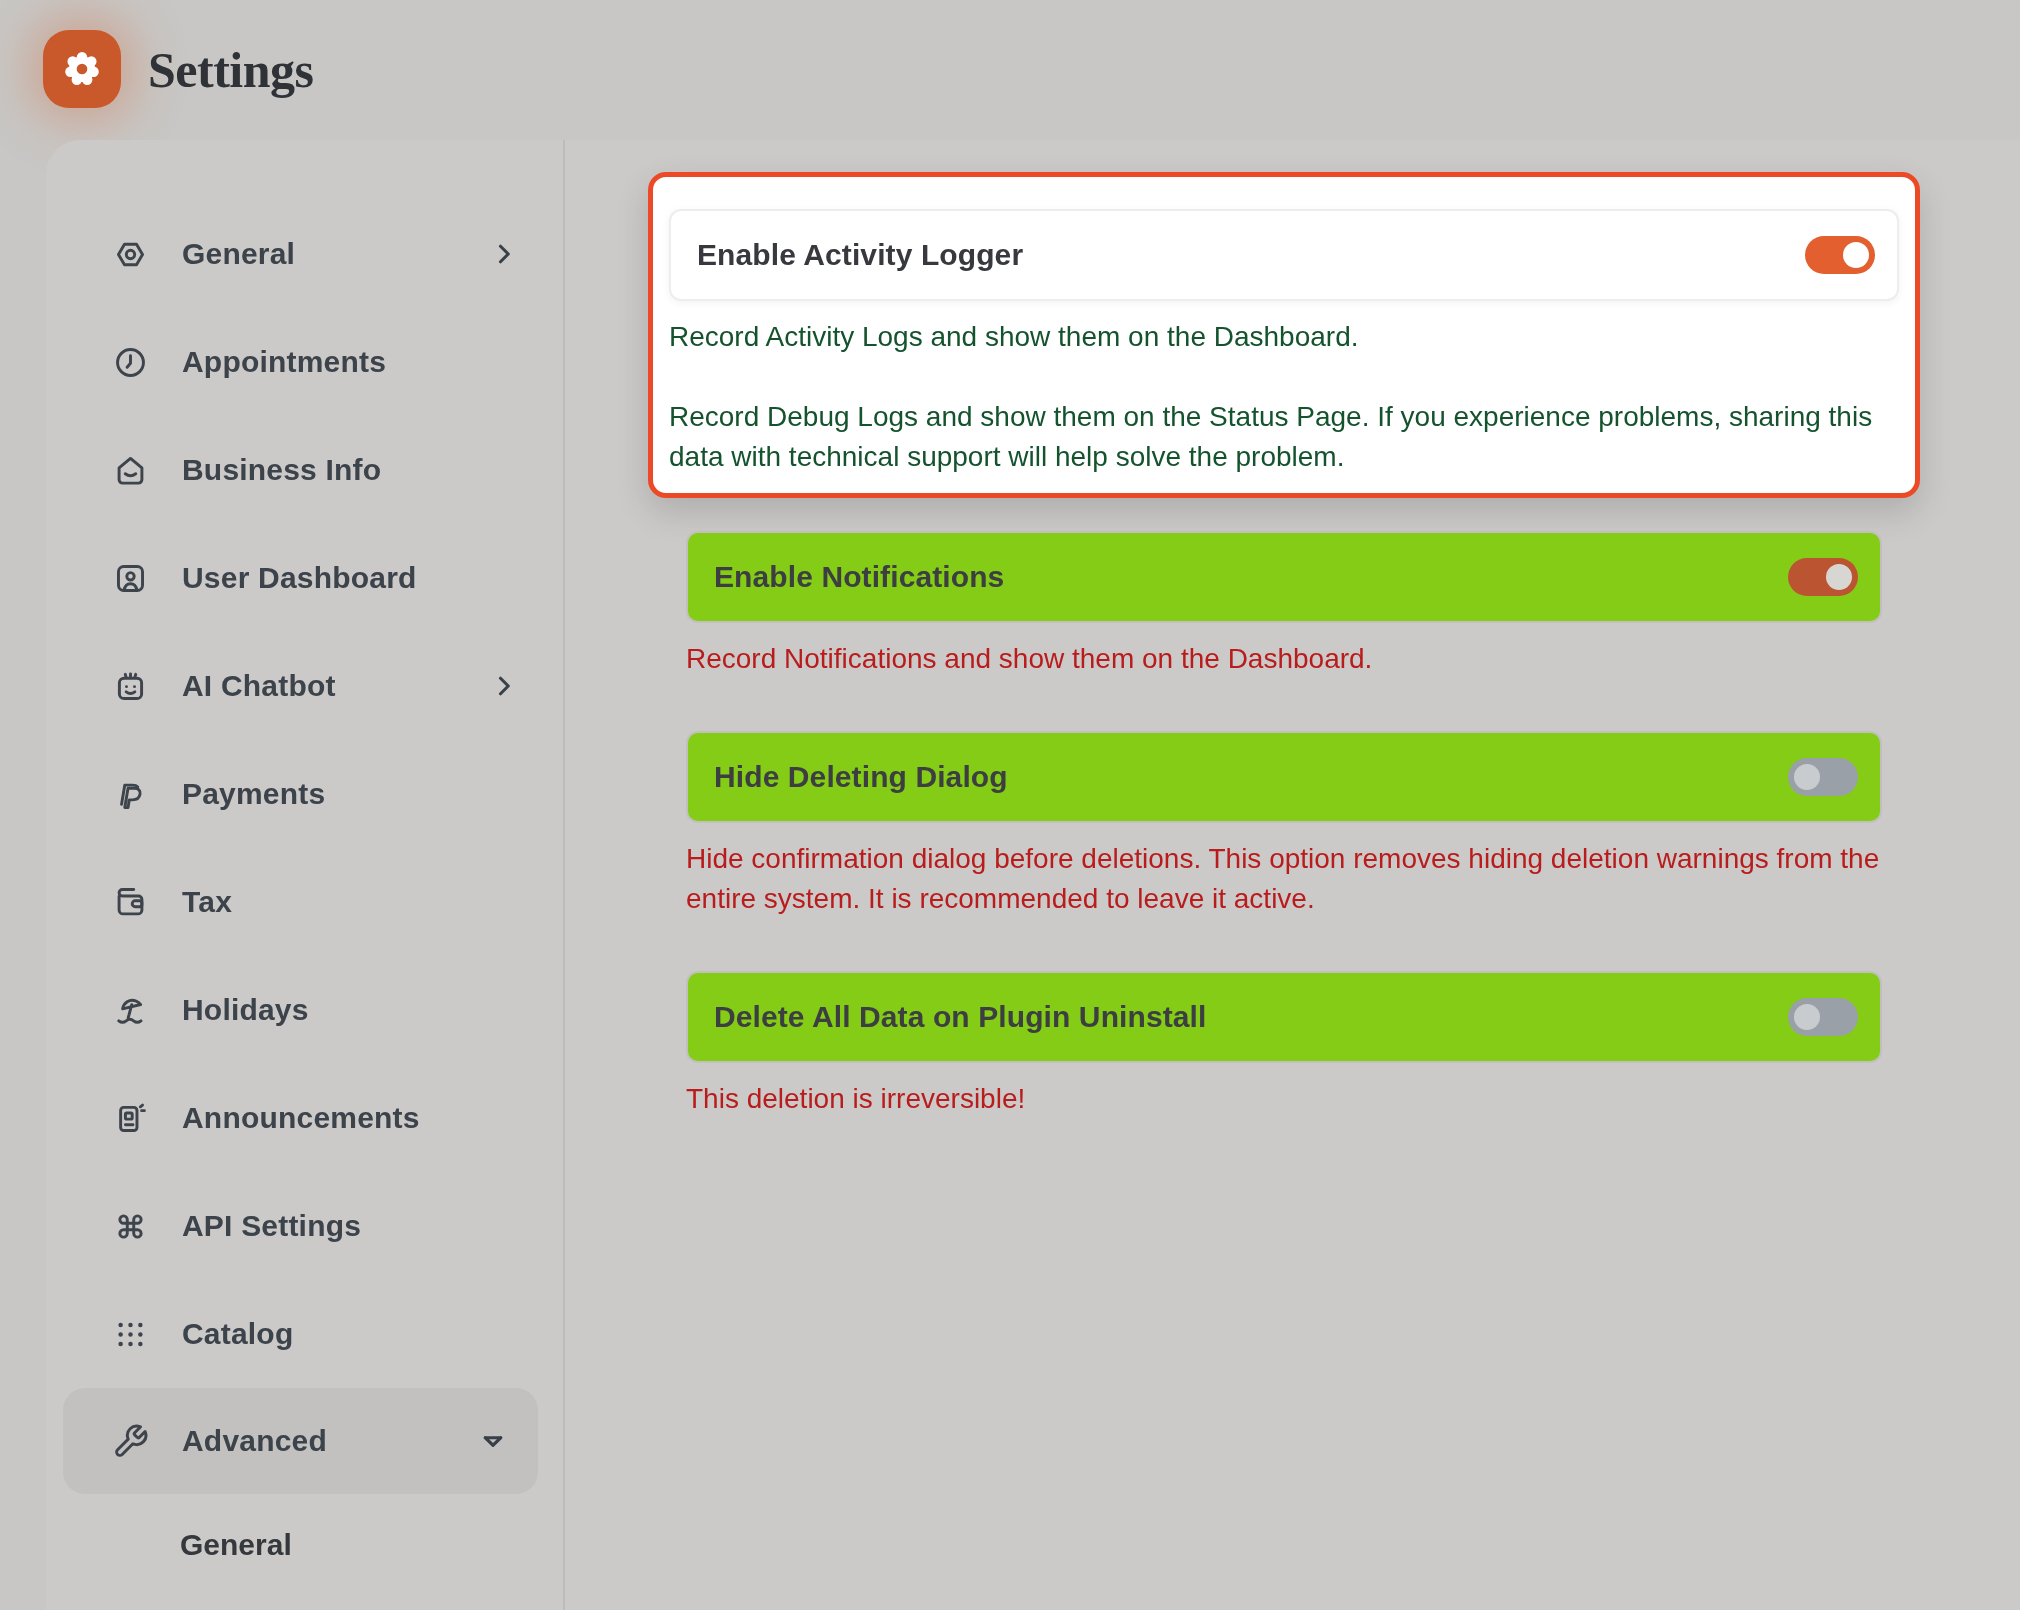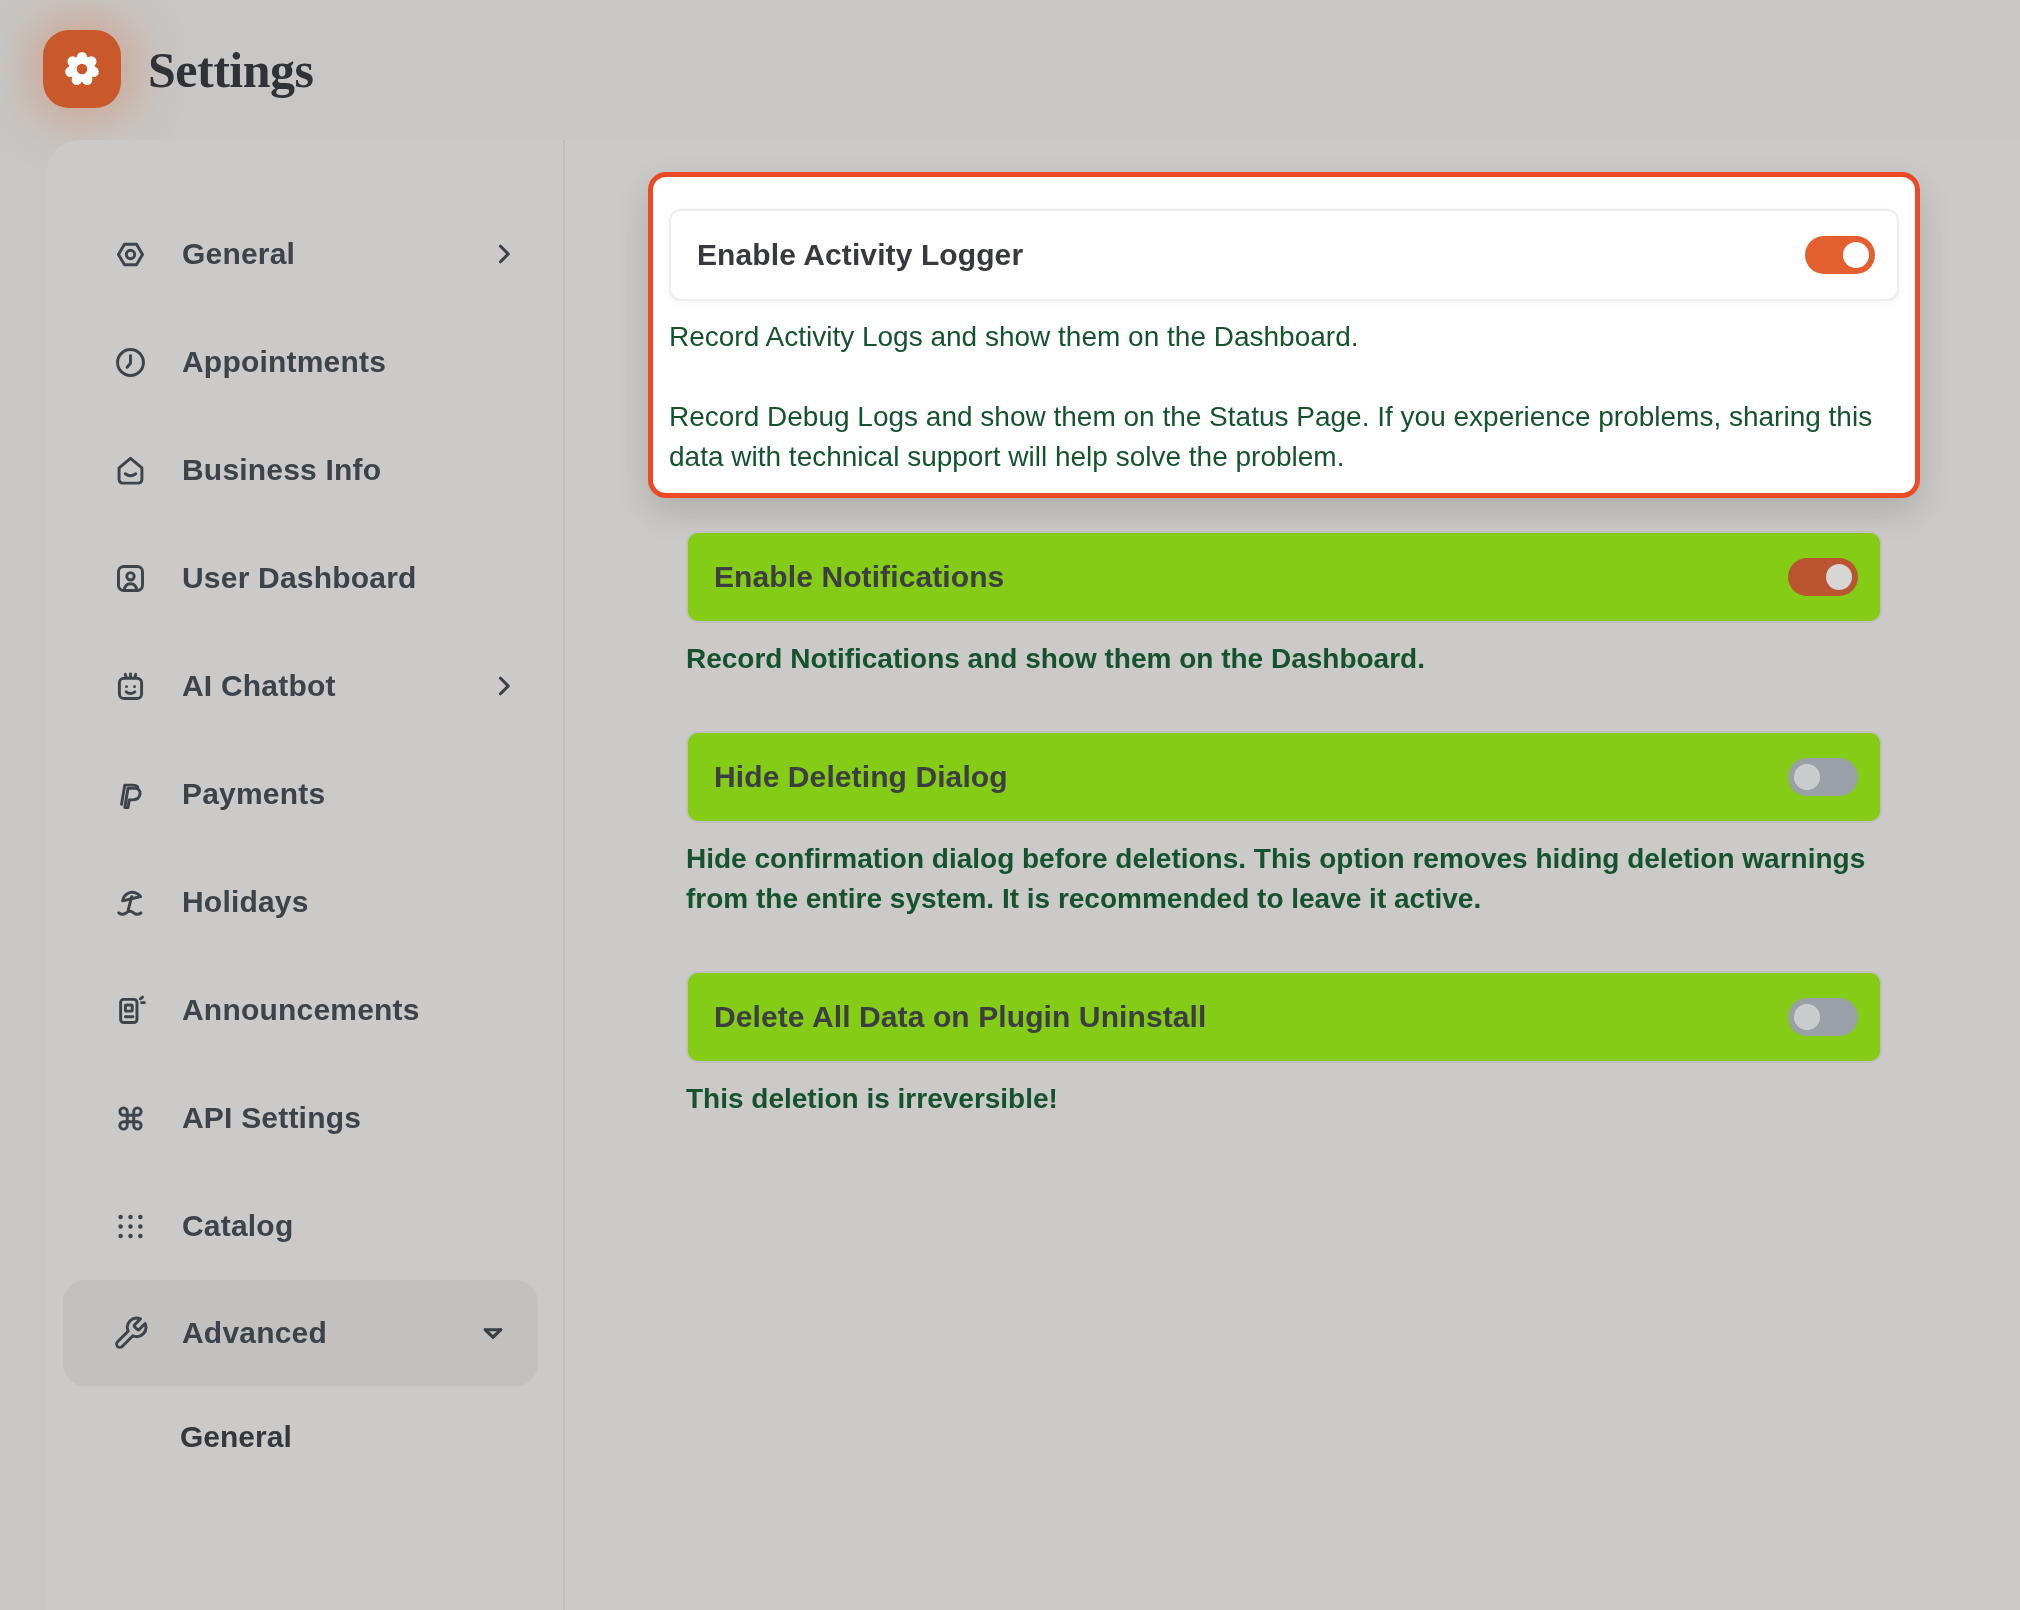--- a/index.html
+++ b/index.html
@@ -66,21 +66,21 @@
     background:#fff;border:2px solid #ededec;
     box-shadow:0 2px 8px rgba(0,0,0,.05);
   }
   .rest .card{
     background:#84cc16;border:2px solid #c1c0be;
   }
   .card .title{font-size:30px;font-weight:600;color:#37393e;letter-spacing:.1px;}
   .rest .card .title{color:#3c3e42;}
   .desc{margin:16px 0 0;font-size:28px;line-height:40px;font-weight:400;}
   .spotlight .desc{color:#14532d;}
-  .rest .desc{color:#14532d;font-weight:bold;}
+  .rest .desc{color:#b91c1c;}
   
   .toggle{
     margin-left:auto;flex:0 0 auto;position:relative;width:70px;height:38px;border-radius:19px;
     border:none;padding:0;cursor:pointer;display:block;
   }
   .toggle .knob{position:absolute;top:6px;width:26px;height:26px;border-radius:50%;}
   .toggle.on{background:var(--accent,#e45f30);}
   .toggle.on .knob{left:38px;background:#ffffff;}
   .toggle.on.dim{background:#bb5430;}
   .toggle.on.dim .knob{background:#d8d6d3;}
@@ -177,20 +177,29 @@
           <svg class="stroke" viewBox="0 0 24 24">
             <path d="M8.3 20.5 10.4 8h4.3c2.5 0 3.9 1.5 3.5 3.7-.4 2.4-2.3 3.8-4.9 3.8h-2.1l-.8 5z"></path>
             <path d="M6.2 18.4 8.3 5.9h5.2c1.4 0 2.5.4 3.2 1.2"></path>
           </svg>
         </span>
         <span class="lbl">Payments</span>
       </div>
       <div class="item">
         <span class="icn">
           <svg class="stroke" viewBox="0 0 24 24">
+            <path d="M4.6 8v8.8a2.6 2.6 0 0 0 2.6 2.6h9.6a2.6 2.6 0 0 0 2.6-2.6V10a2.2 2.2 0 0 0-2.2-2.2H6.7A2.1 2.1 0 0 1 4.6 5.7 2.1 2.1 0 0 1 6.7 3.6h7.4"></path>
+            <path d="M15 10.9h2.8a1.6 1.6 0 0 1 1.6 1.6v.6a1.6 1.6 0 0 1-1.6 1.6H15a1.9 1.9 0 0 1 0-3.8z"></path>
+          </svg>
+        </span>
+        <span class="lbl">Tax</span>
+      </div>
+      <div class="item">
+        <span class="icn">
+          <svg class="stroke" viewBox="0 0 24 24">
             <path d="M6.9 10.9C7.5 6.9 11.4 4.4 15.3 5.7c1.4.5 2.5 1.3 3.3 2.4L6.9 10.9z"></path>
             <path d="M12.8 8.2l-2.3 8.6"></path>
             <path d="M4.4 18.7c1.6 1.3 3.2 1.3 4.8 0s3.2-1.3 4.8 0 3.2 1.3 4.8 0"></path>
           </svg>
         </span>
         <span class="lbl">Holidays</span>
       </div>
       <div class="item">
         <span class="icn">
           <svg class="stroke" viewBox="0 0 24 24">

